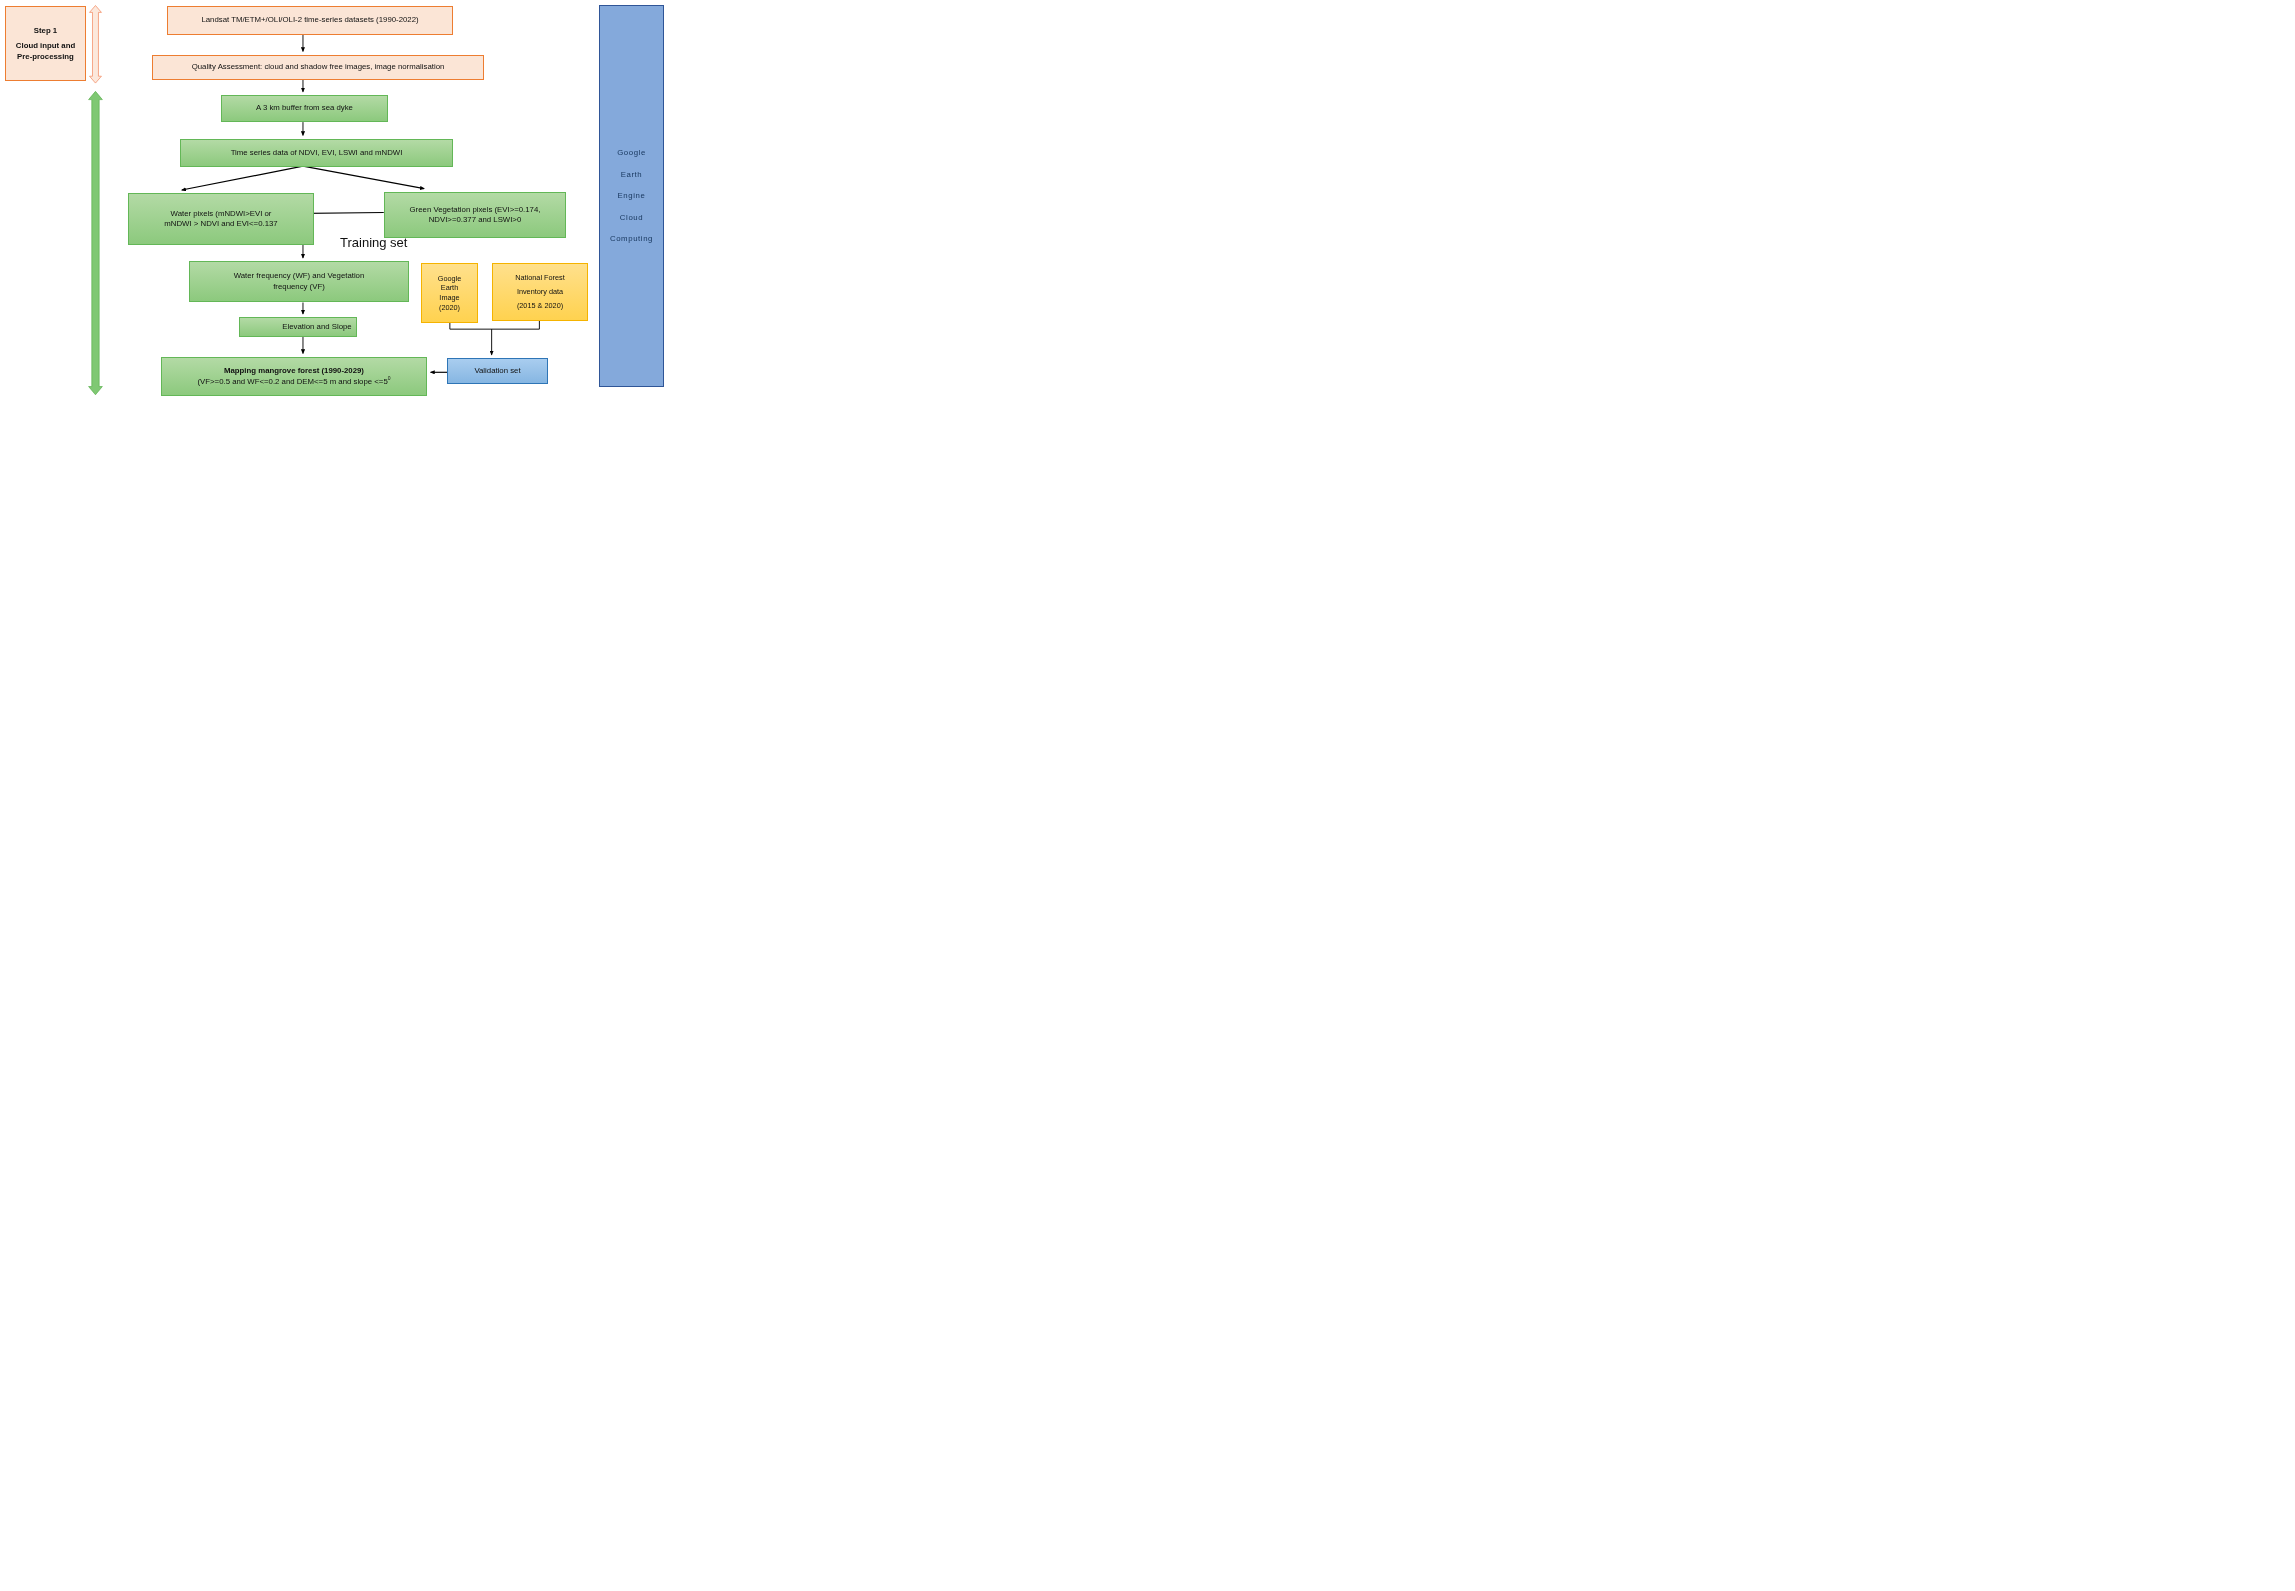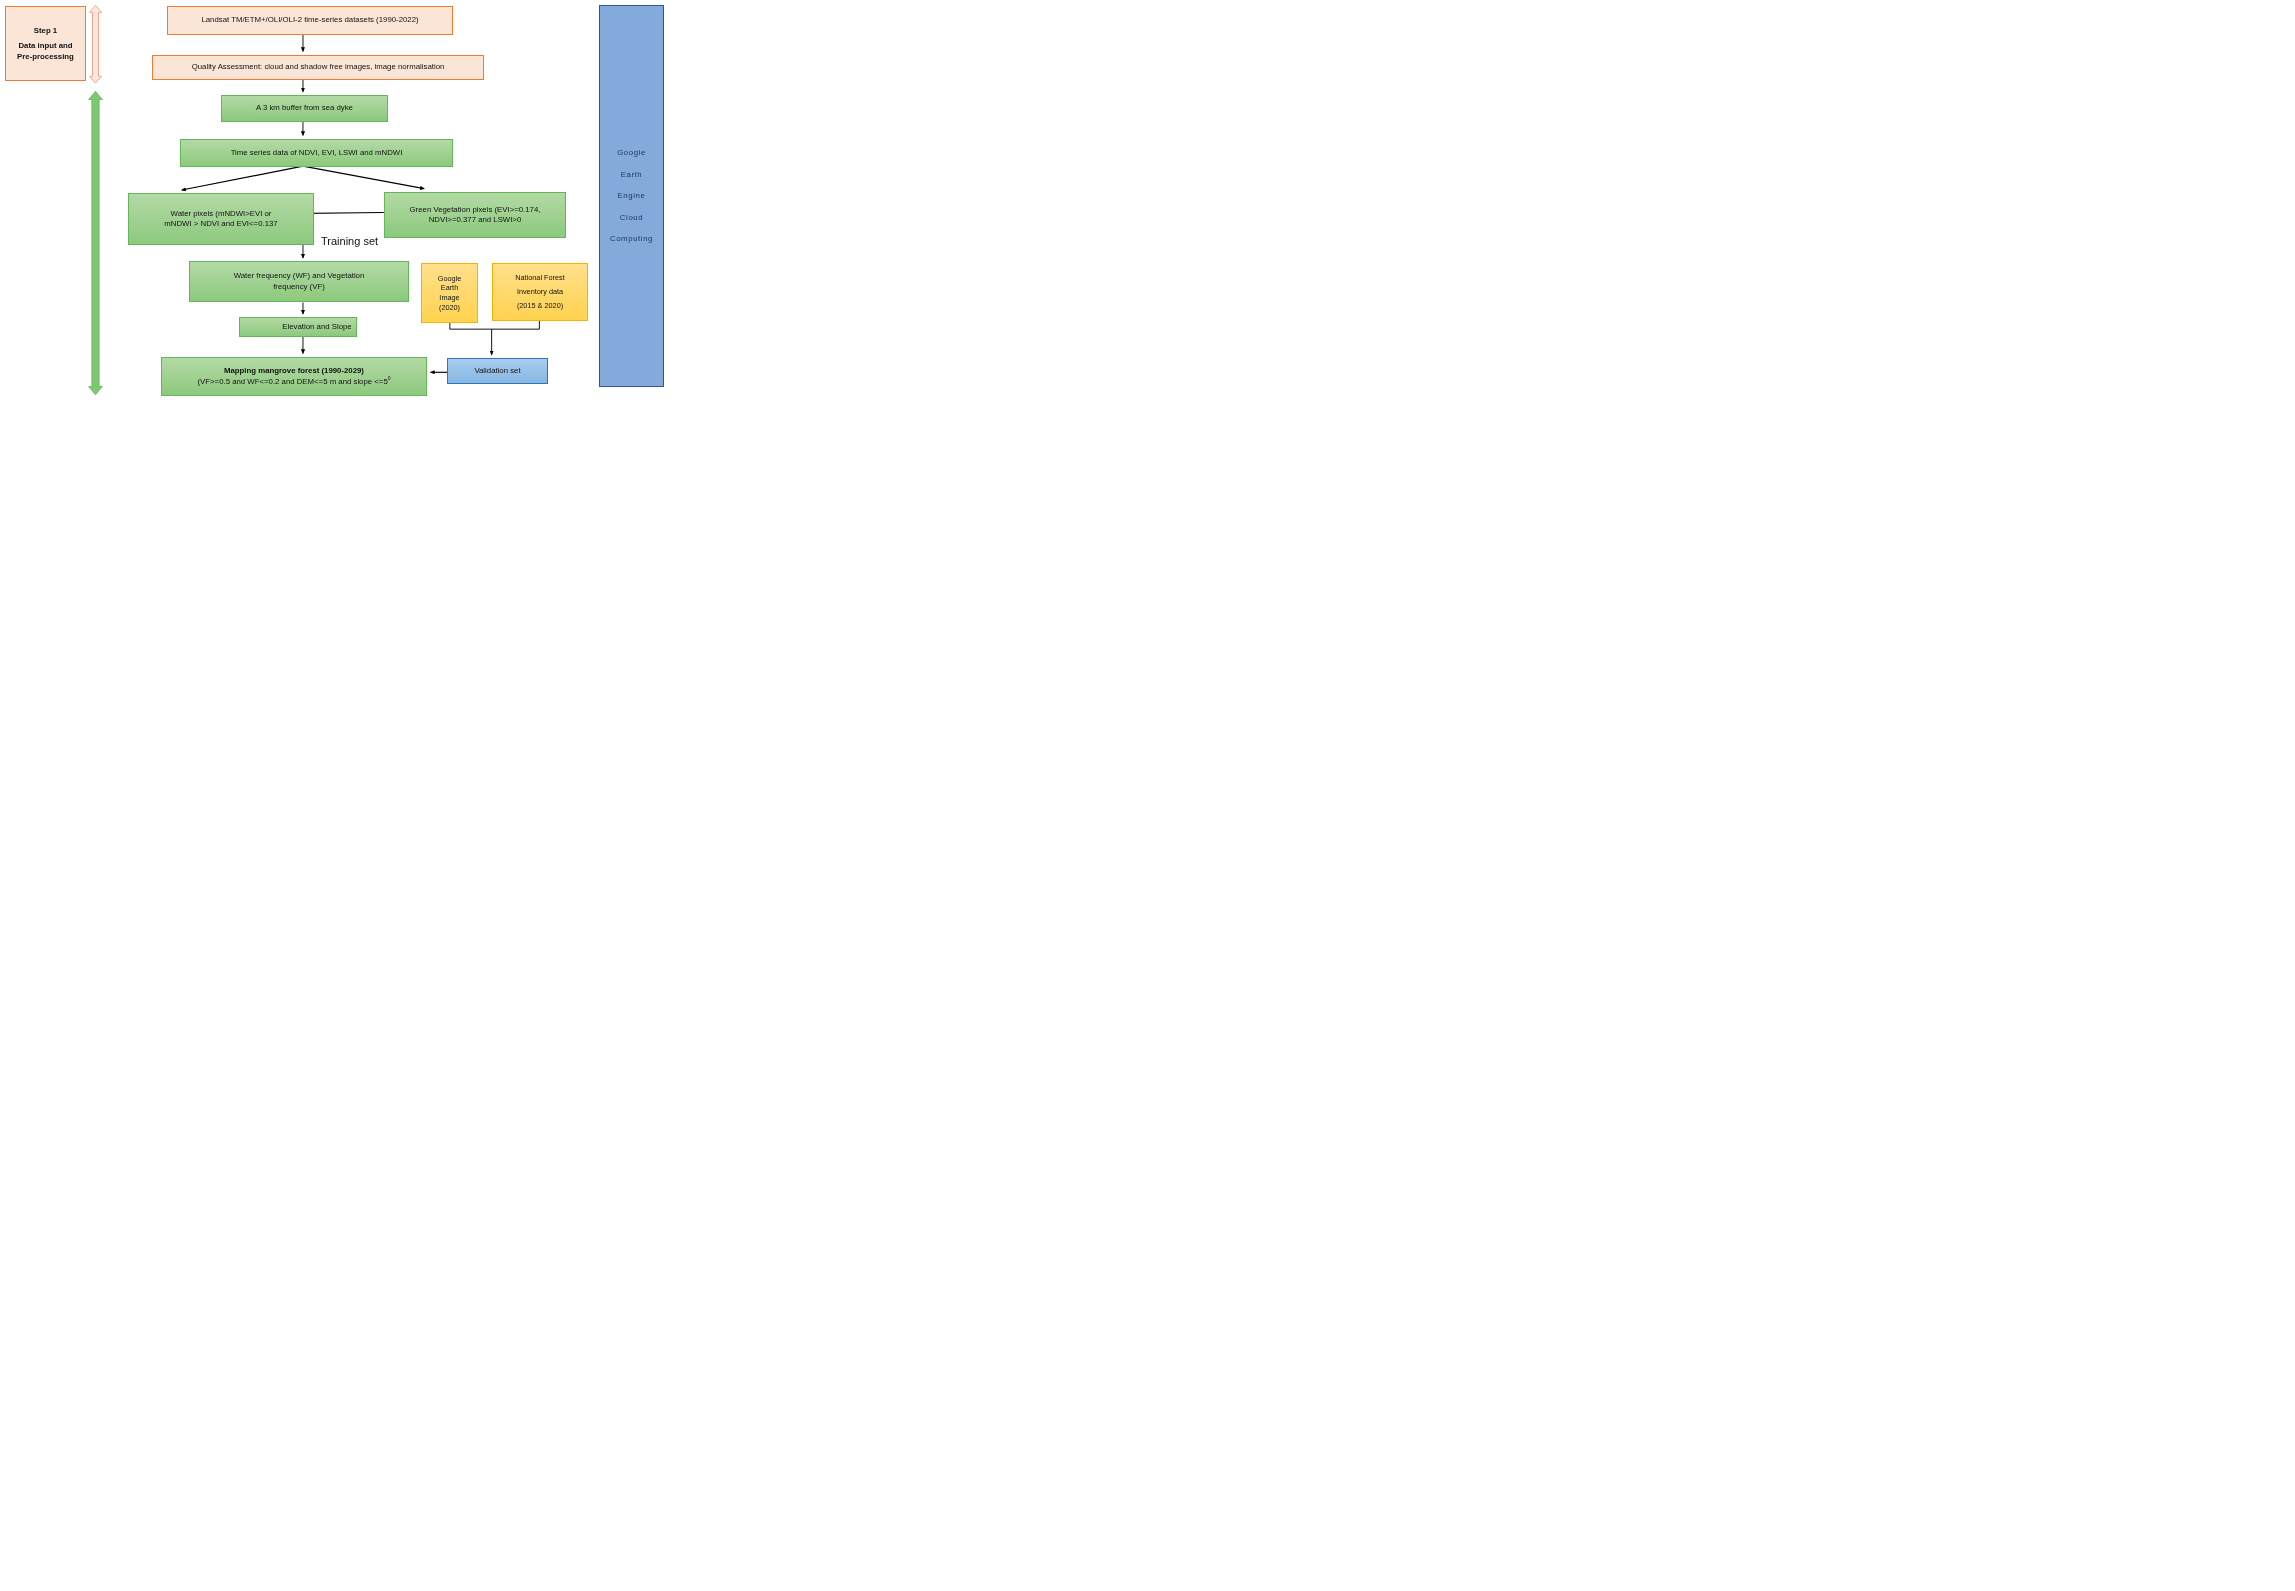--- a/index.html
+++ b/index.html
@@ -58,22 +58,23 @@
     border:1.4px solid #2F5597;
     color:#17365D;
     font-size:7.8px;
     letter-spacing:0.6px;
     line-height:2.75;
   }
   .step-title{margin-bottom:3.2px;}
   .bold{font-weight:700;}
   .label{
     position:absolute;
-    font-size:11px;
+    font-size:13px;
     white-space:nowrap;
+    margin-left:19px;
   }
   #connectors{
     position:absolute;left:0;top:0;width:667px;height:398px;
     pointer-events:none;
   }
   sup{font-size:5px;line-height:0;}
 </style>
 </head>
 <body>
 
@@ -99,21 +100,21 @@
     <line x1="660" y1="465" x2="660" y2="562" stroke="#000" stroke-width="2" marker-end="url(#ah)"></line>
     <line x1="660" y1="659" x2="660" y2="684" stroke="#000" stroke-width="2" marker-end="url(#ah)"></line>
     <line x1="660" y1="734" x2="660" y2="770" stroke="#000" stroke-width="2" marker-end="url(#ah)"></line>
     <polyline points="980,702 980,717 1175,717 1175,699" fill="none" stroke="#000" stroke-width="2"></polyline>
     <line x1="1071" y1="717" x2="1071" y2="773" stroke="#000" stroke-width="2" marker-end="url(#ah)"></line>
     <line x1="974" y1="811" x2="938" y2="811" stroke="#000" stroke-width="2.5" marker-end="url(#ah)"></line>
   </svg>
 
   <div class="box step1box" style="left:5px;top:6.4px;width:81px;height:75px;">
     <div class="step-title">Step 1</div>
-    <div>Data input and</div>
+    <div>Cloud input and</div>
     <div>Pre-processing</div>
   </div>
 
 
   <div class="box geebox" style="left:599px;top:5px;width:65px;height:382px;">
     <div>Google</div>
     <div>Earth</div>
     <div>Engine</div>
     <div>Cloud</div>
     <div>Computing</div>

